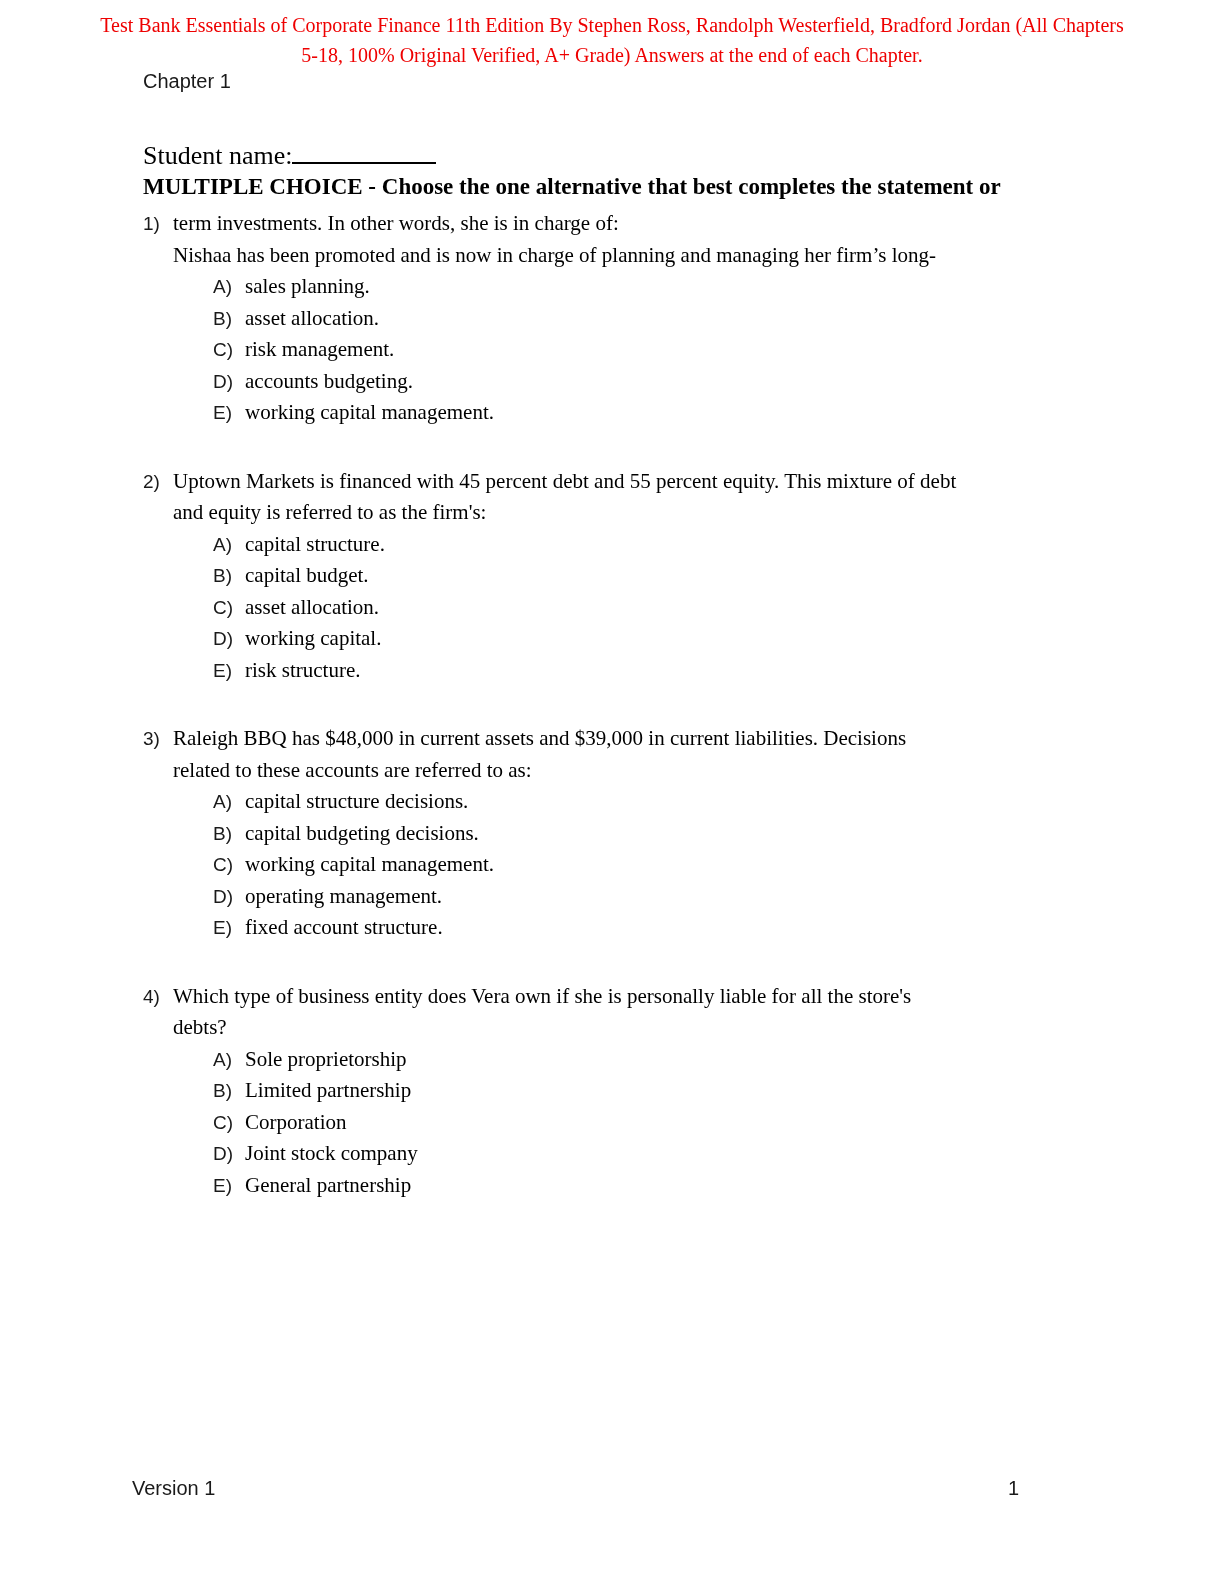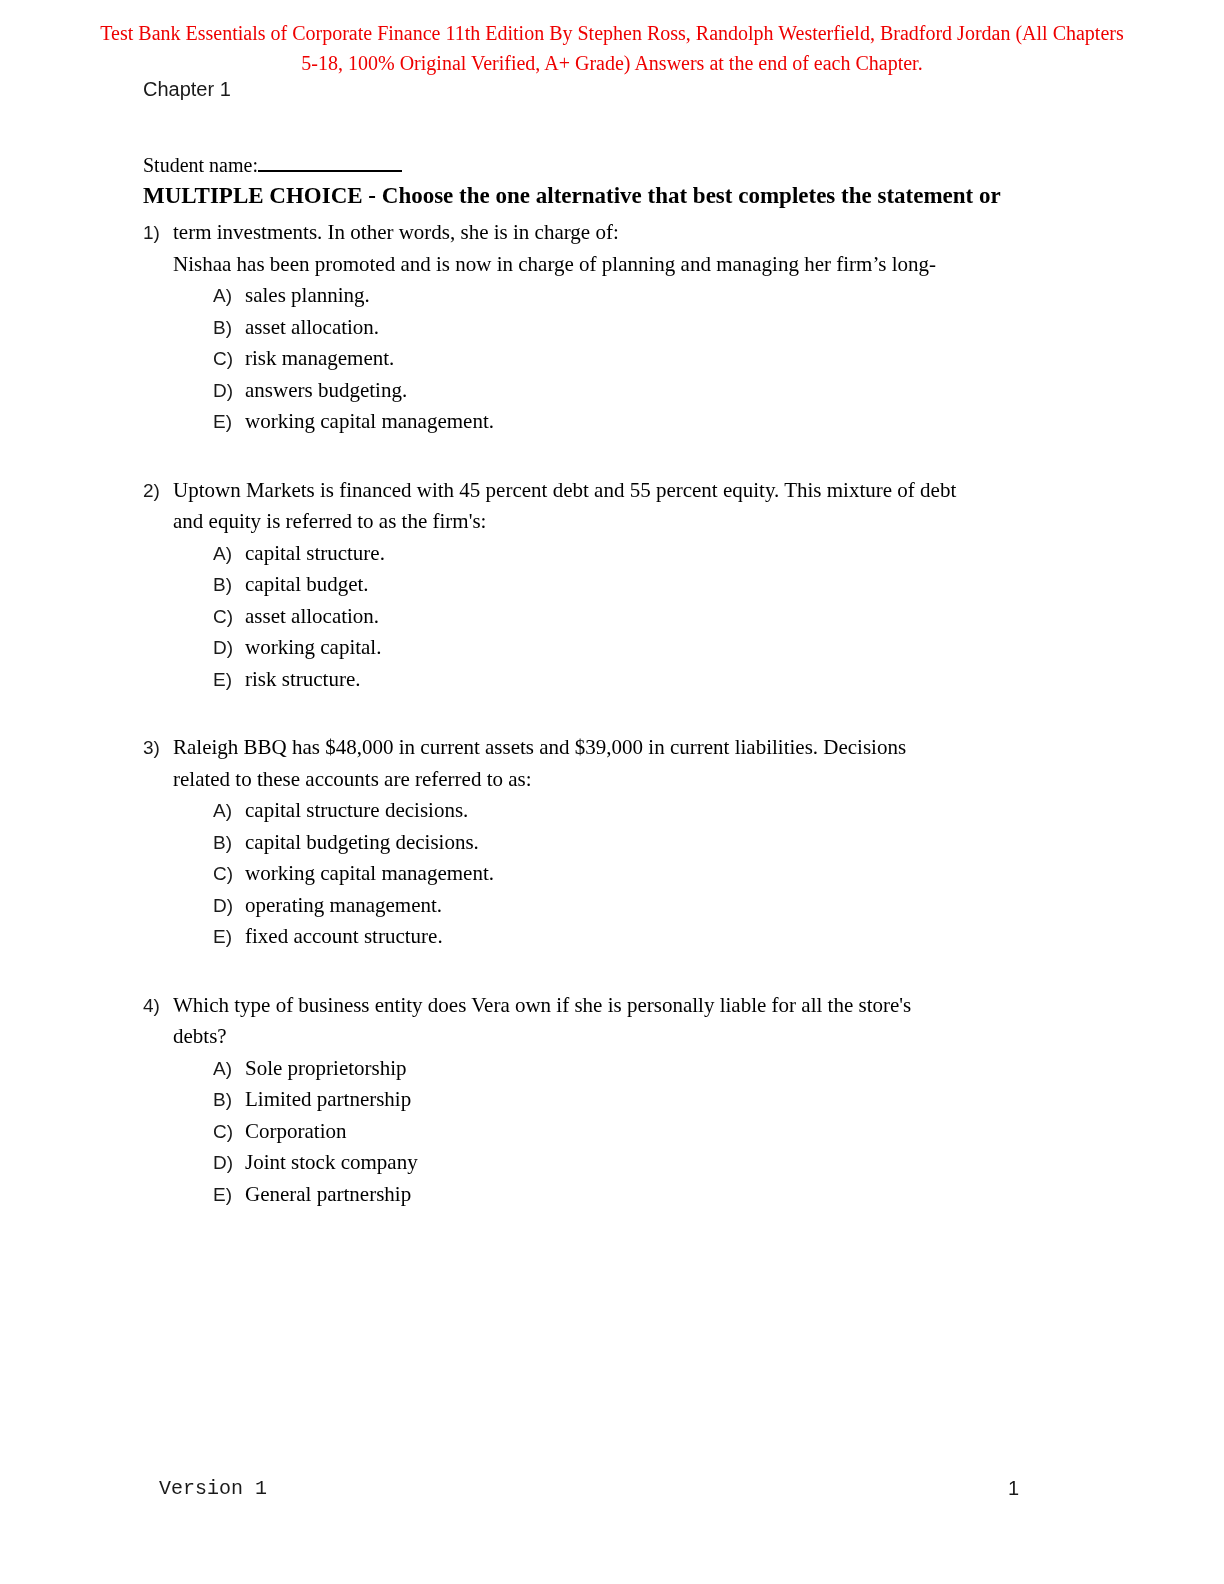--- a/index.html
+++ b/index.html
@@ -6,42 +6,42 @@
   .page {
     position: relative;
     width: 1224px;
     height: 1584px;
     margin: 0 auto;
     background: #ffffff;
     color: #000000;
     overflow: hidden;
   }
   .promo-header {
-    padding-top: 18px;
+    padding-top: 10px;
     text-align: center;
     font-family: "Liberation Serif", "DejaVu Serif", serif;
     font-size: 20px;
     line-height: 30px;
     color: #ee0000;
   }
   .chapter-title {
     margin: 0 0 0 143px;
     font-family: "Liberation Sans", "DejaVu Sans", sans-serif;
     font-size: 20px;
     line-height: 23px;
     color: #1a1a1a;
   }
   .content {
     margin-left: 143px;
     width: 938px;
   }
   .student-name {
     margin-top: 45px;
     font-family: "Liberation Serif", "DejaVu Serif", serif;
-    font-size: 20px;
+    font-size: 26px;
     line-height: 30px;
   }
   .student-name .blank {
     display: inline-block;
     width: 144px;
     border-bottom: 2px solid #000;
     height: 24px;
     vertical-align: baseline;
   }
   .mc-instruction {
@@ -76,23 +76,23 @@
   .opt-letter {
     flex: 0 0 32px;
     font-family: "Liberation Sans", "DejaVu Sans", sans-serif;
     font-size: 19px;
     line-height: 31.5px;
     color: #1a1a1a;
   }
   .opt-text { flex: 1; }
   .footer-version {
     position: absolute;
-    left: 159px;
+    left: 132px;
     top: 1477px;
-    font-family: Liberation Mono, monospace;
+    font-family: Liberation Sans, sans-serif;
     font-size: 20px;
     color: #1a1a1a;
   }
   .footer-page {
     position: absolute;
     left: 1008px;
     top: 1477px;
     font-family: "Liberation Sans", "DejaVu Sans", sans-serif;
     font-size: 20px;
     color: #1a1a1a;
@@ -140,21 +140,21 @@
     <div class="opt-text">asset allocation.</div>
   </div>
 
   <div class="option">
     <div class="opt-letter">C)</div>
     <div class="opt-text">risk management.</div>
   </div>
 
   <div class="option">
     <div class="opt-letter">D)</div>
-    <div class="opt-text">answers budgeting.</div>
+    <div class="opt-text">accounts budgeting.</div>
   </div>
 
   <div class="option">
     <div class="opt-letter">E)</div>
     <div class="opt-text">working capital management.</div>
   </div>
 </div>
   </div>
 
   <div class="question">

